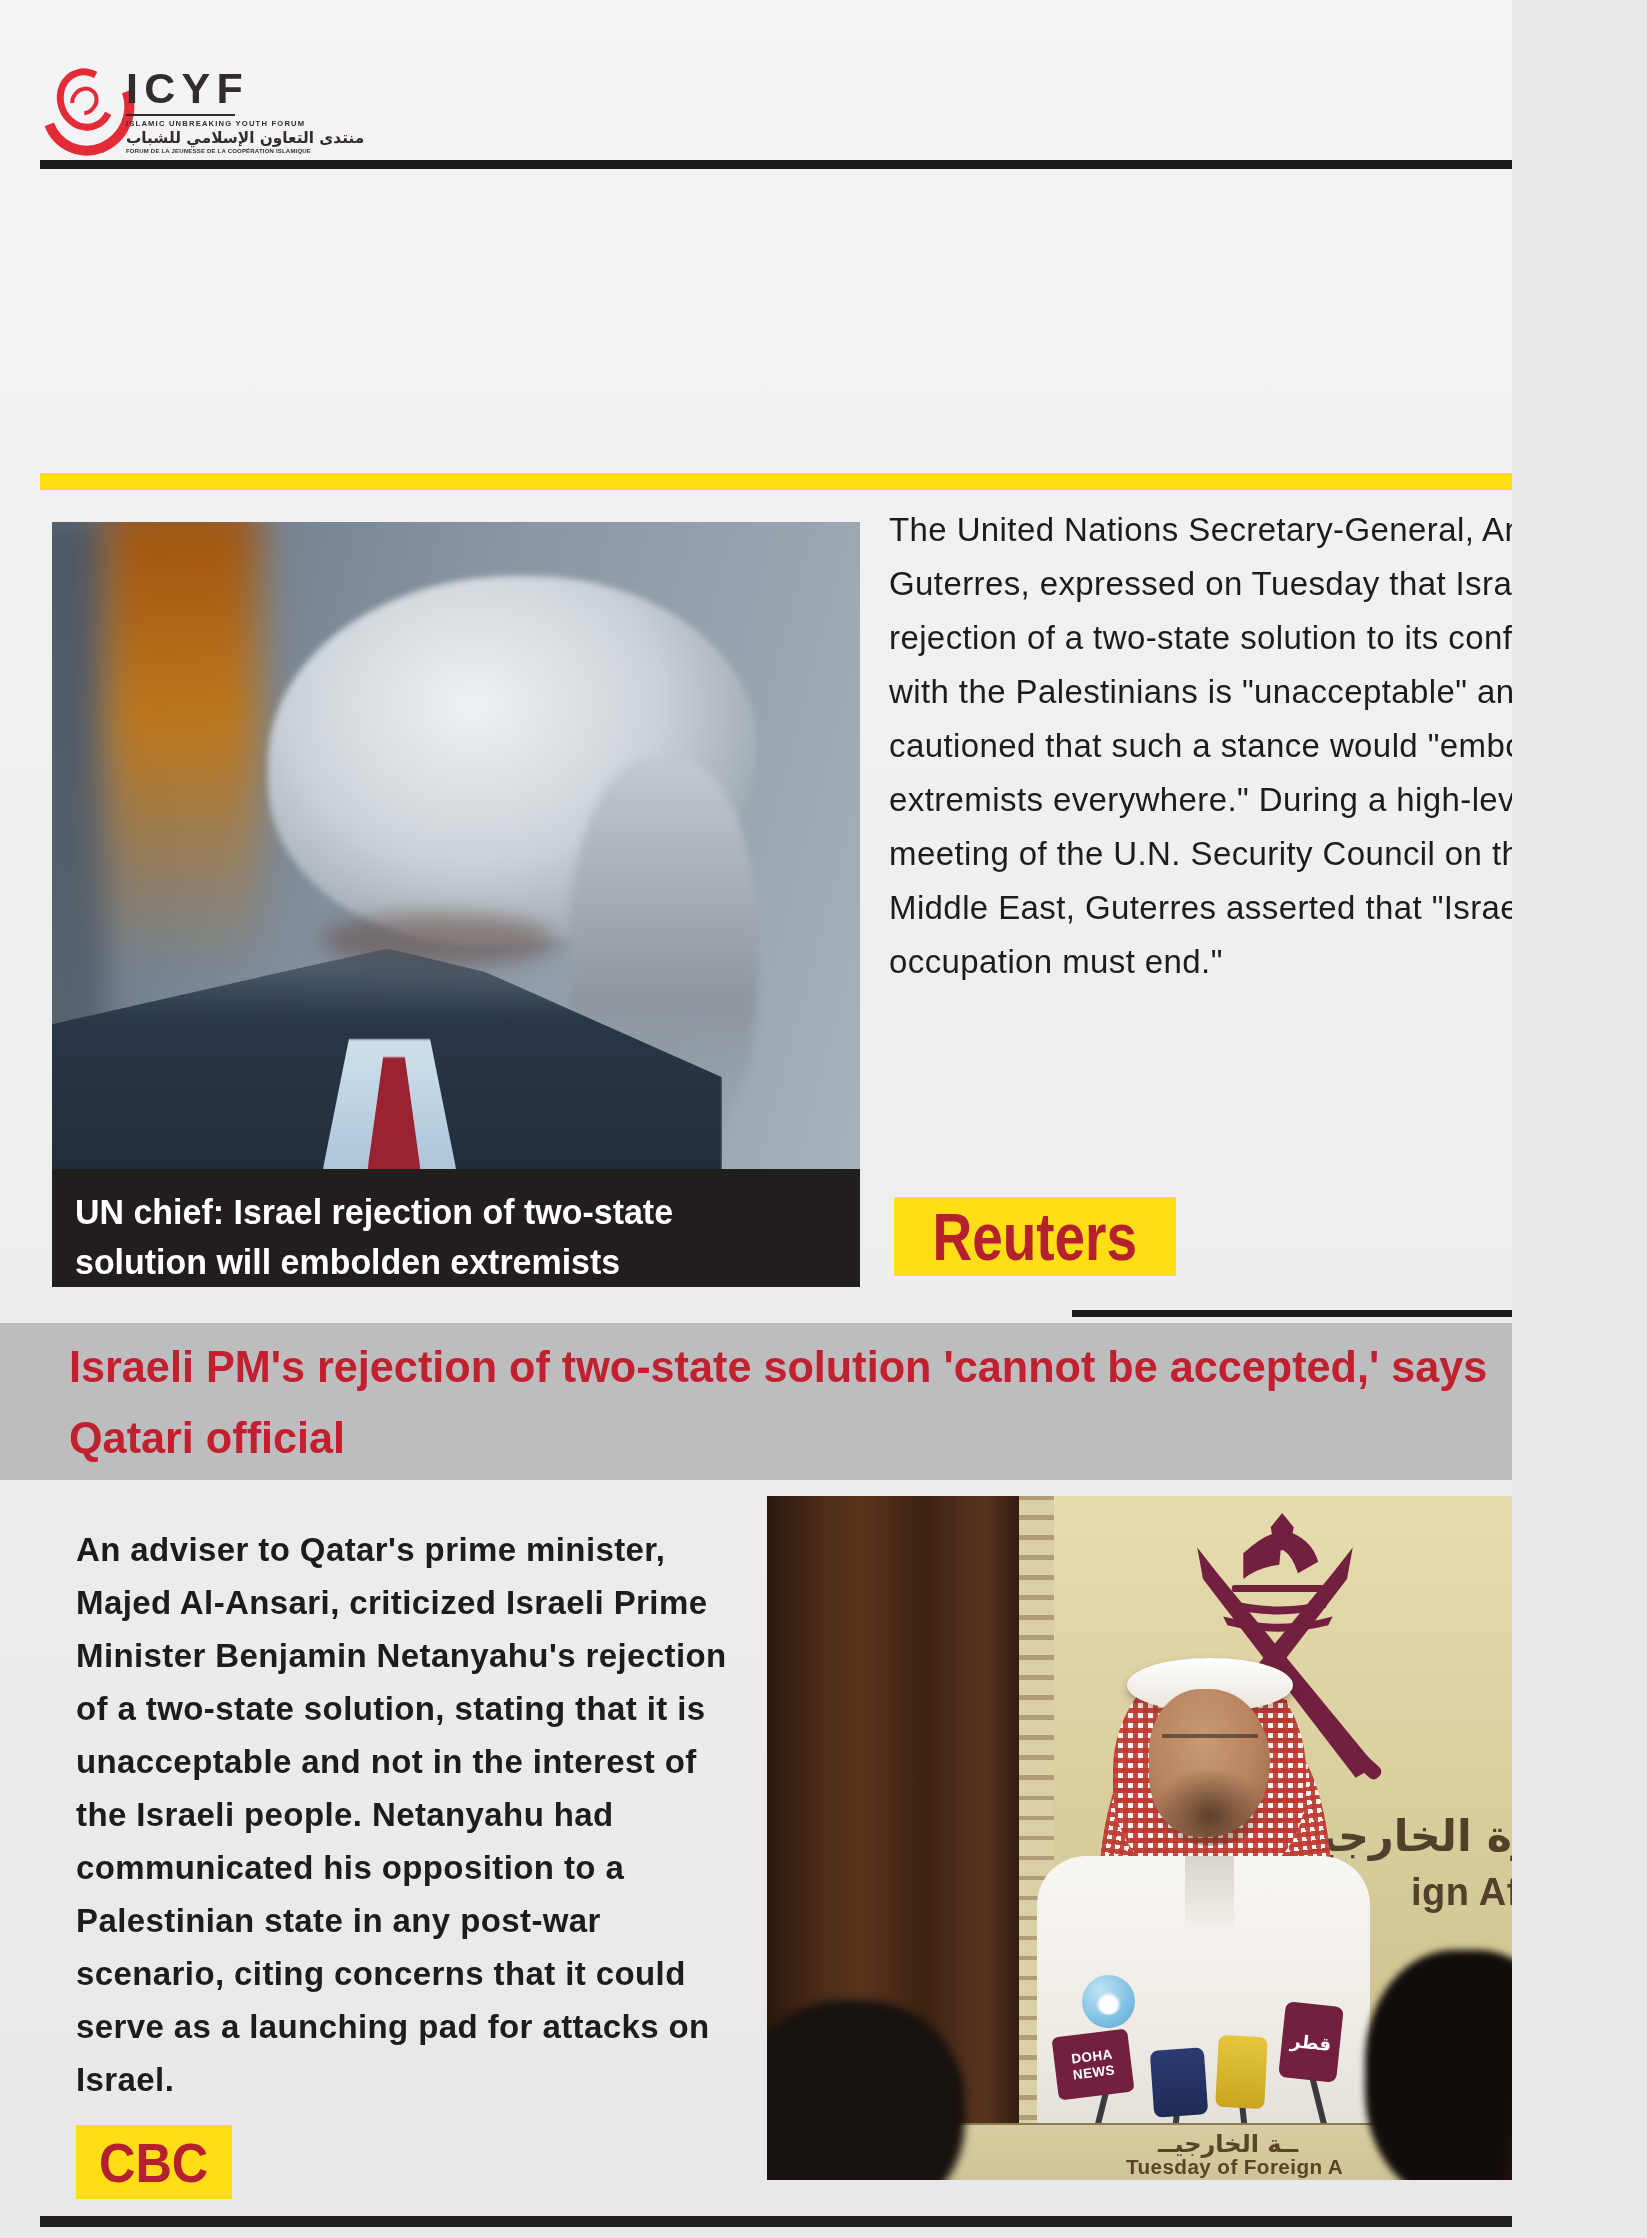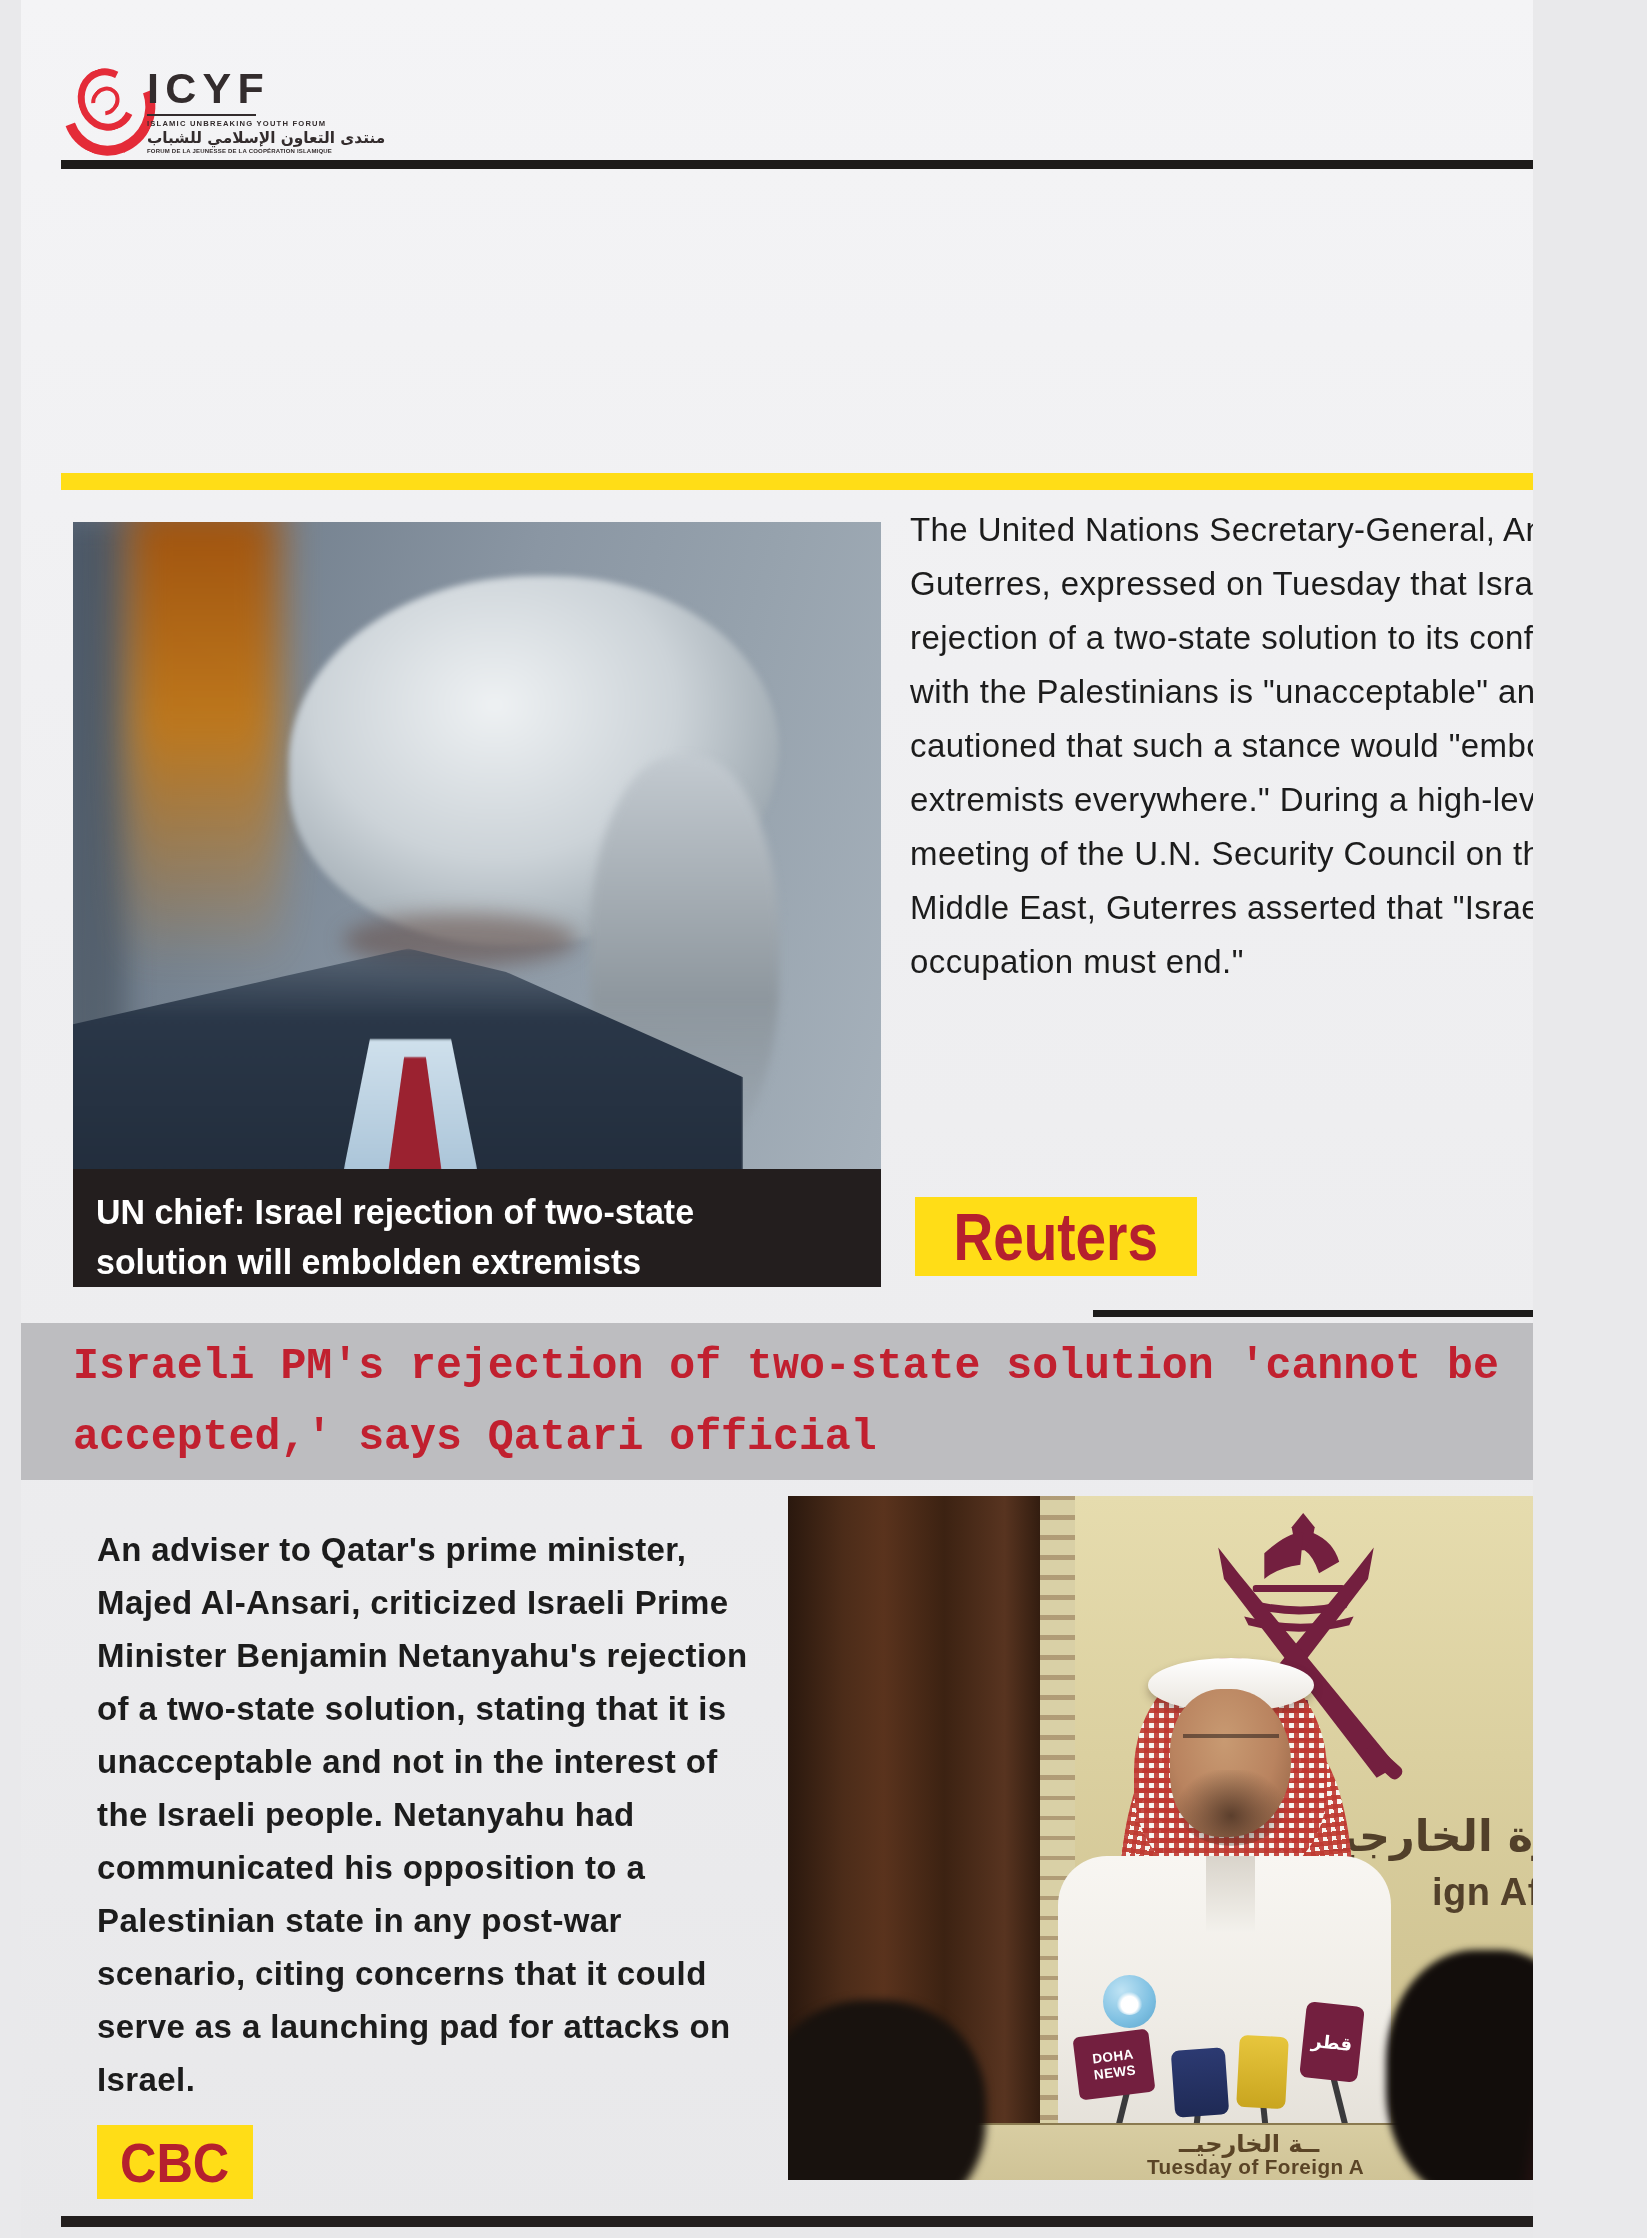--- a/index.html
+++ b/index.html
@@ -1,18 +1,18 @@
 <!DOCTYPE html>
 <html style="font-size:7.2px"><head>
 <meta charset="utf-8">
 <style>
   html,body{margin:0;padding:0;background:#e9e9eb;}
   .page{position:relative;width:1512px;height:2239px;overflow:hidden;
         background:linear-gradient(180deg,#f4f4f6 0%,#f0f0f2 30%,#ededef 60%,#e8e8ea 100%);
-        font-family:"Liberation Sans", sans-serif;margin-left:21px;}
+        font-family:"Liberation Sans", sans-serif;}
   .abs{position:absolute;}
 
   
   .logo-spiral{left:42px;top:60px;width:79px;height:80px;}
   .arc{position:absolute;border-style:solid;border-color:#e42b38;border-radius:50%;}
   .arc1{left:0;top:0;width:72px;height:76px;border-width:10.8px;border-left-color:transparent;border-top-color:transparent;transform:rotate(24deg);}
   .arc2{left:15.3px;top:8px;width:43px;height:49px;border-width:7.6px;border-right-color:transparent;transform:rotate(-18deg);}
   .arc3{left:29px;top:26px;width:19px;height:21.6px;border-width:4.5px;border-bottom-color:transparent;transform:rotate(40deg);}
   .logo-text{left:126px;top:67px;width:112px;}
   .logo-acronym{display:block;font-weight:bold;font-size:43px;line-height:43px;letter-spacing:6.3px;color:#332c2d;}
@@ -67,22 +67,22 @@
 
   .badge{display:flex;align-items:center;justify-content:center;background:#ffdd17;}
   .badge span{font-weight:bold;color:#b5202e;transform:scaleX(.82);white-space:nowrap;}
   .reuters{left:894px;top:1197px;width:282px;height:79px;}
   .reuters span{font-size:67px;}
   .divider1{left:1072px;top:1310px;width:551px;height:6.7px;background:#1d1b1a;}
 
   
   .grayband{left:0;top:1323px;width:1648px;height:157px;background:#bdbdc0;
             display:flex;align-items:center;}
-  .grayband h2{margin:0;padding-left:52px;width:1556px;font-size:45px;line-height:71px;
-            color:#c1202f;letter-spacing:0;font-family:Liberation Mono, monospace;}
+  .grayband h2{margin:0;padding-left:69px;width:1556px;font-size:45px;line-height:71px;
+            color:#c1202f;letter-spacing:0;}
   .grayband h2 span{display:inline-block;transform:scaleX(.96);transform-origin:left center;}
 
   .body2{left:76px;top:1523px;width:675px;line-height:53px;font-weight:bold;}
 
   .cbc{left:76px;top:2125px;width:156px;height:74px;}
   .cbc span{font-size:56px;transform:scaleX(.9);}
 
   .bottom-bar{left:40px;top:2216px;width:1596px;height:10.8px;background:#231f1e;}
 
   

